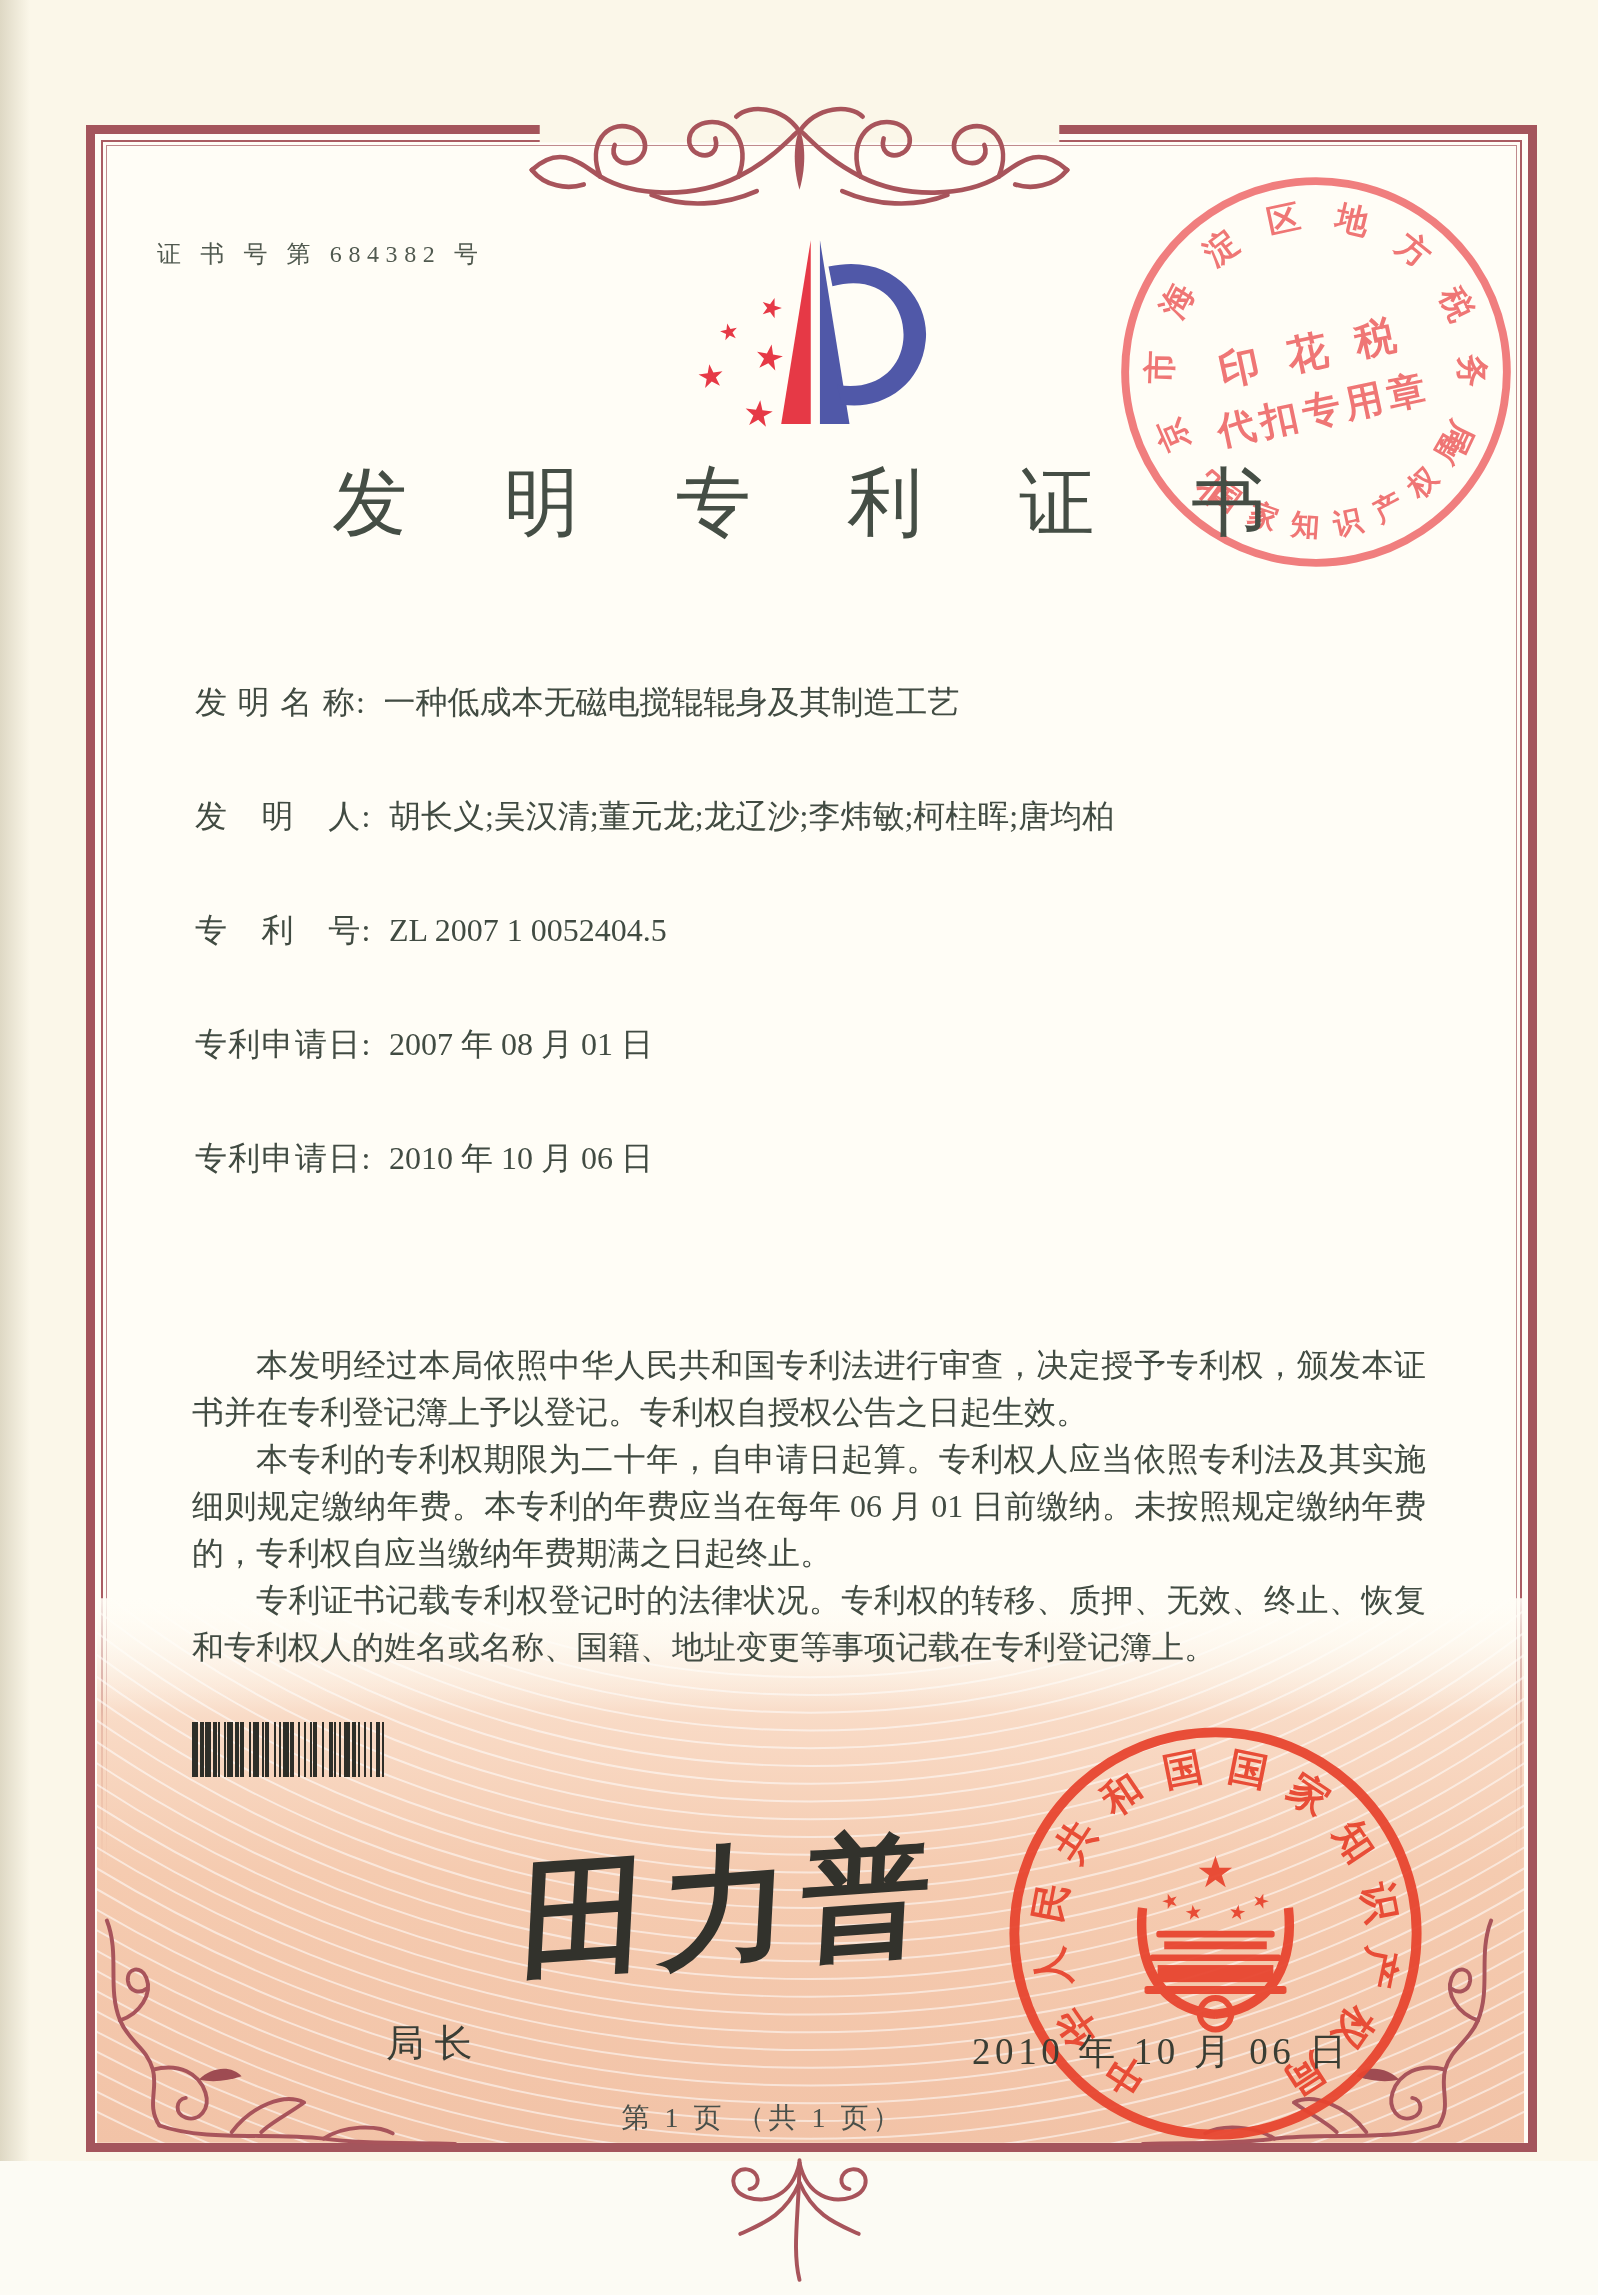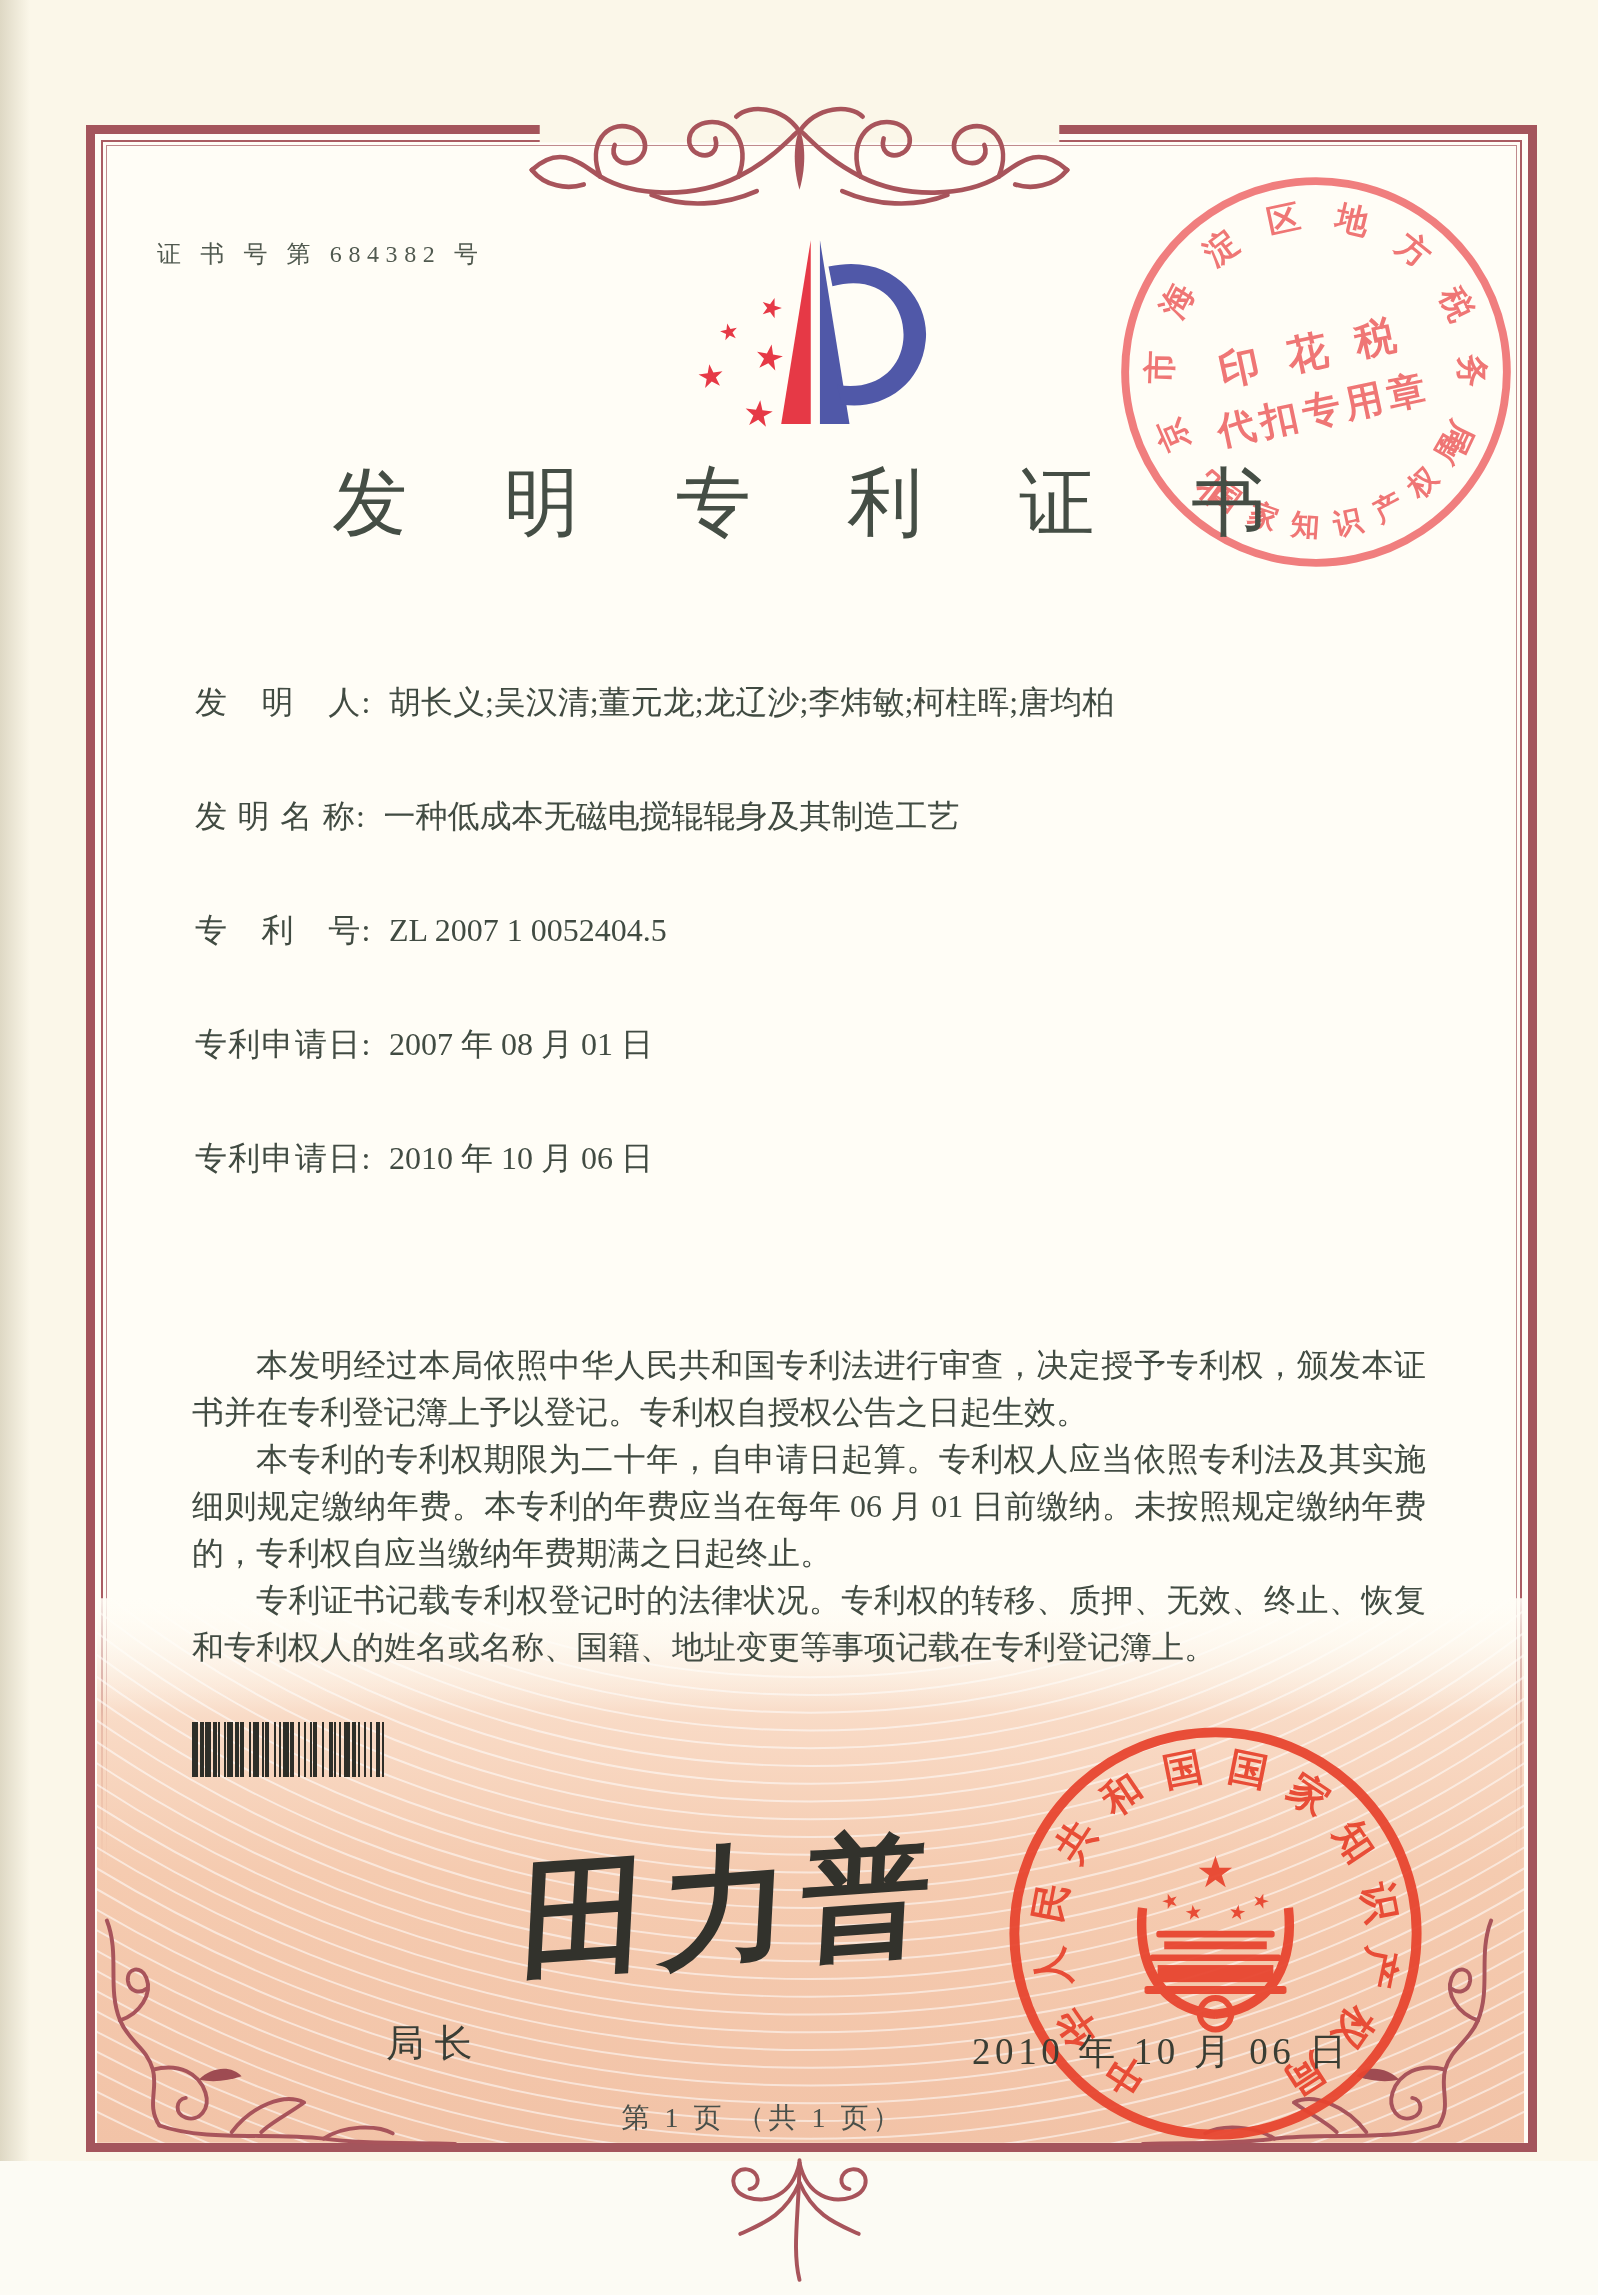--- a/index.html
+++ b/index.html
@@ -224,26 +224,26 @@
         </g>
       <text x="310" y="300" font-size="62" letter-spacing="14" text-anchor="middle" fill="#ee6b6b" font-weight="bold">印 花 税</text>
       <text x="310" y="388" font-size="58" letter-spacing="8" text-anchor="middle" fill="#ee6b6b" font-weight="bold">代扣专用章</text>
     </g>
   </svg>
 
   <div id="title" class="abs">发 明 专 利 证 书</div>
 
   <div id="fields" class="abs">
     <div class="field-row">
+      <span class="field-label">发 明 名 称:</span>
+      <span class="field-value">一种低成本无磁电搅辊辊身及其制造工艺</span>
+    </div>
+    <div class="field-row">
       <span class="field-label">发　明　人:</span>
       <span class="field-value">胡长义;吴汉清;董元龙;龙辽沙;李炜敏;柯柱晖;唐均柏</span>
-    </div>
-    <div class="field-row">
-      <span class="field-label">发 明 名 称:</span>
-      <span class="field-value">一种低成本无磁电搅辊辊身及其制造工艺</span>
     </div>
     <div class="field-row">
       <span class="field-label">专　利　号:</span>
       <span class="field-value">ZL 2007 1 0052404.5</span>
     </div>
     <div class="field-row">
       <span class="field-label">专利申请日:</span>
       <span class="field-value">2007 年 08 月 01 日</span>
     </div>
     <div class="field-row">

